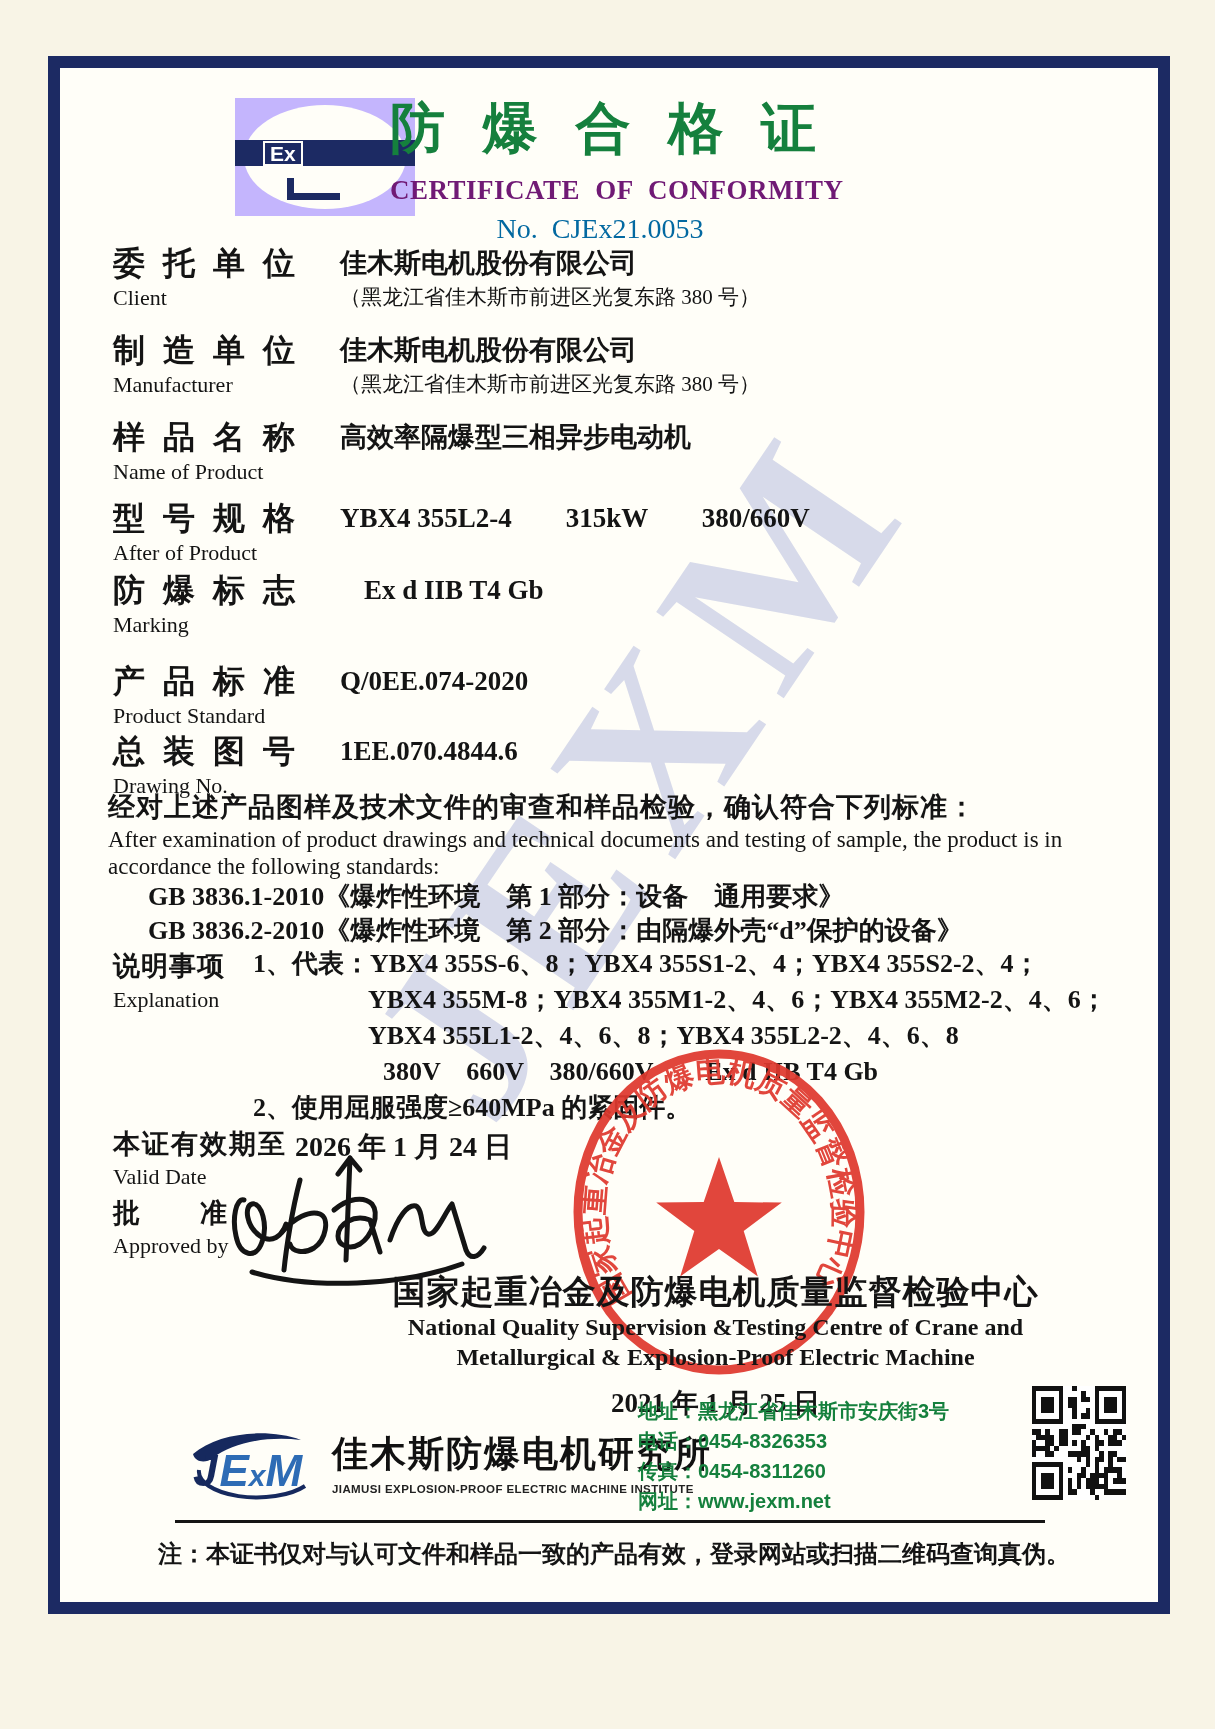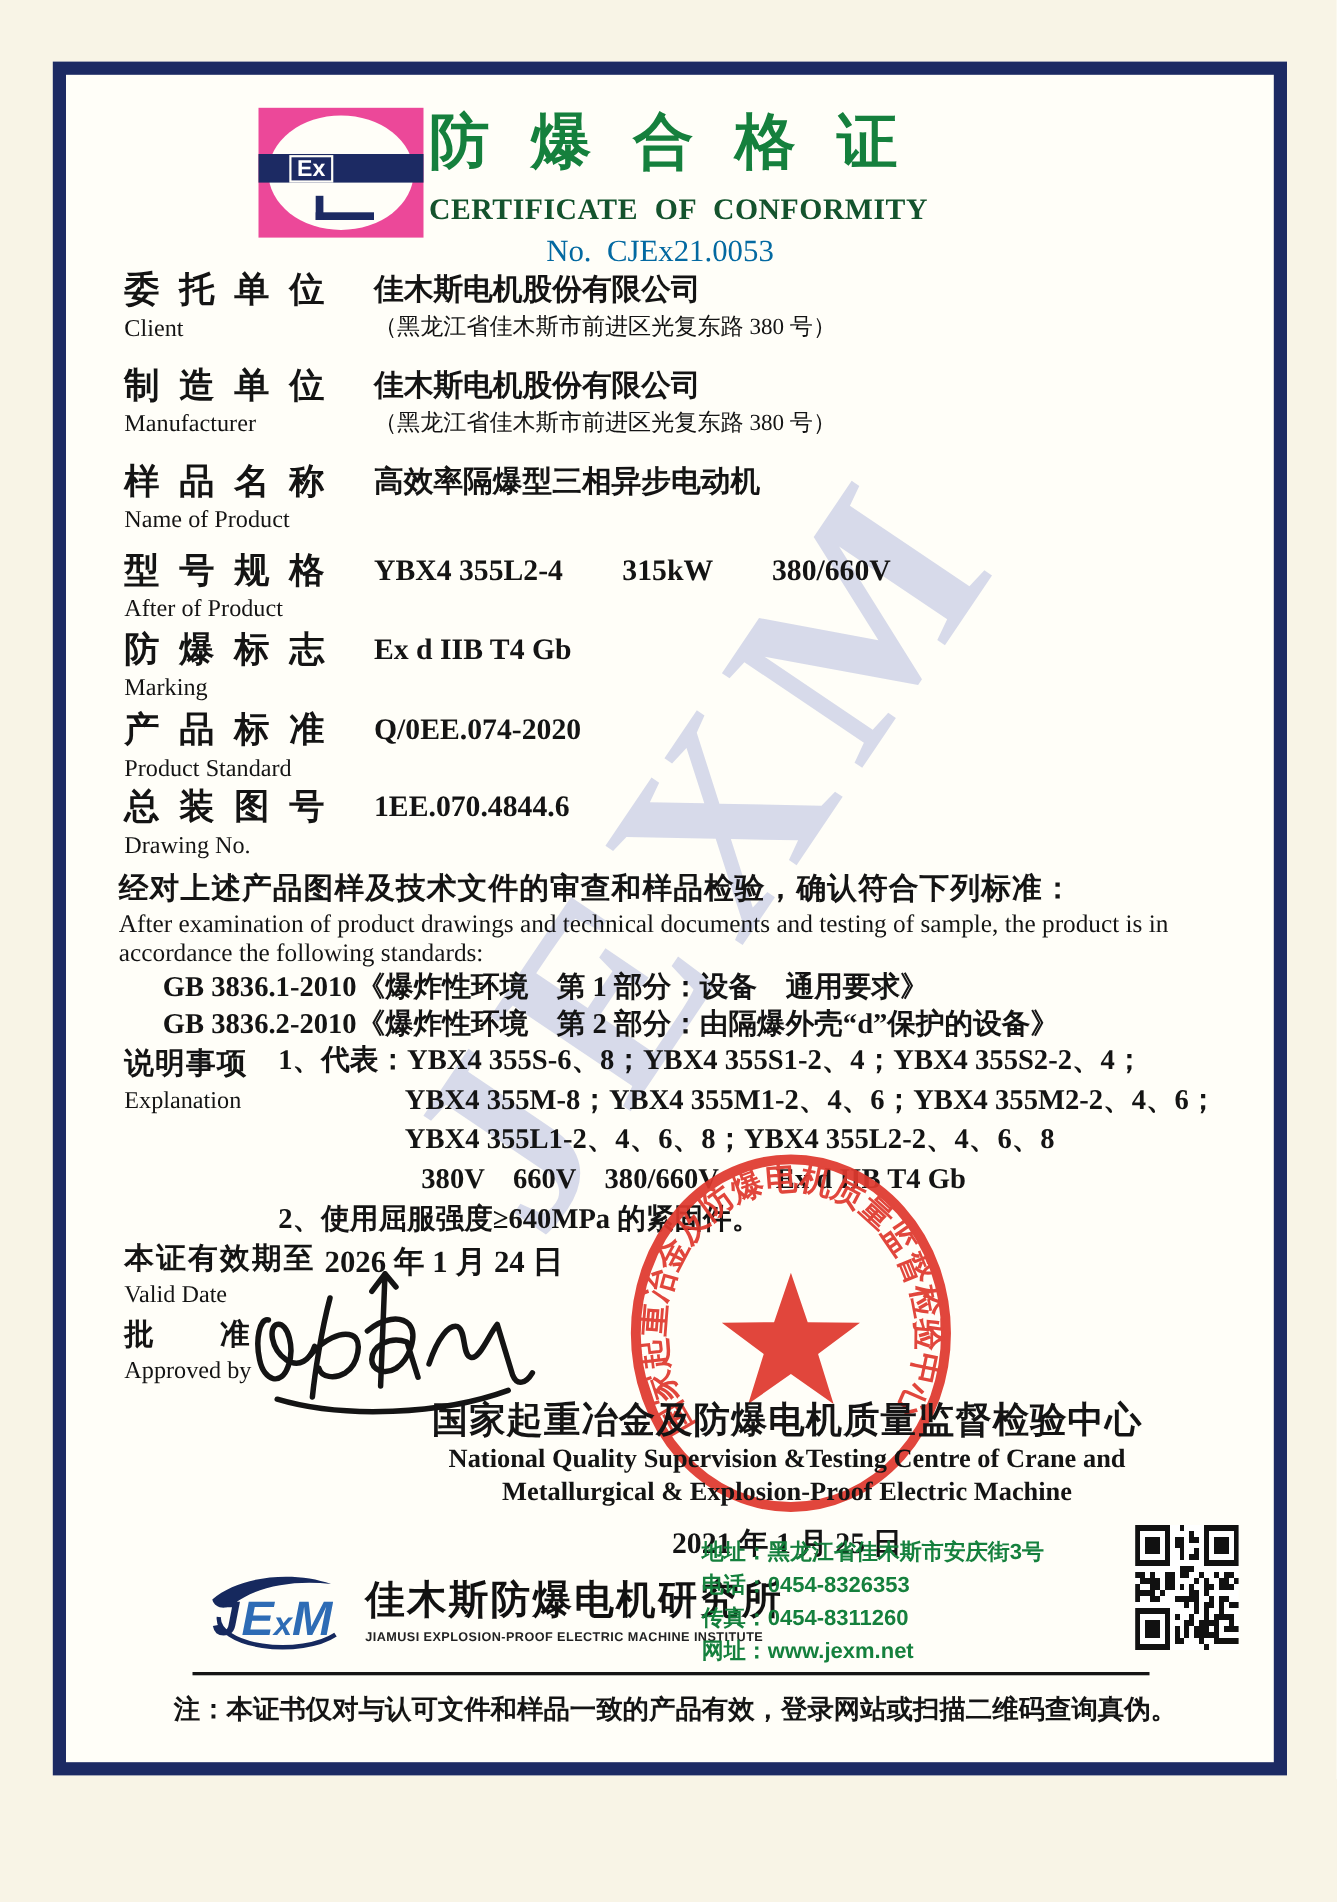--- a/index.html
+++ b/index.html
@@ -15,38 +15,38 @@
   }
   
   .watermark{
     position:absolute;left:230px;top:640px;width:820px;height:260px;
     display:flex;align-items:center;justify-content:center;
     transform:rotate(-56deg);z-index:0;pointer-events:none;
     font-weight:bold;font-size:235px;letter-spacing:25px;
     color:rgba(160,170,215,0.42);font-family:"Liberation Serif",serif;
   }
   
-  .exlogo{position:absolute;left:235px;top:98px;width:150px;height:118px;background:#ec4899;z-index:1;}
+  .exlogo{position:absolute;left:235px;top:98px;width:180px;height:118px;background:#c4b5fd;z-index:1;}
   .exlogo .oval{position:absolute;left:9px;top:7px;right:9px;bottom:7px;background:#fffef8;border-radius:50%;}
   .exlogo .band{position:absolute;left:0;right:0;top:42px;height:26px;background:#1c2a63;display:flex;align-items:center;}
   .exlogo .exbox{margin-left:28px;border:2px solid #fffef8;padding:0 5px;color:#fff;font-weight:bold;font-size:21px;line-height:21px;font-family:"Liberation Sans",sans-serif;}
   .exlogo .hook{position:absolute;left:52px;top:80px;width:46px;height:15px;border-left:7px solid #1c2a63;border-bottom:7px solid #1c2a63;}
   .titleblock{position:absolute;left:390px;top:92px;width:420px;text-align:center;z-index:1;}
   .title-cn{font-size:55px;font-weight:bold;color:#15803d;letter-spacing:12px;white-space:nowrap;}
-  .title-en{font-size:27px;font-weight:bold;color:#14532d;margin-top:9px;letter-spacing:0.5px;word-spacing:8px;white-space:nowrap;}
+  .title-en{font-size:27px;font-weight:bold;color:#701a75;margin-top:9px;letter-spacing:0.5px;word-spacing:8px;white-space:nowrap;}
   .cert-no{font-size:28px;font-weight:normal;color:#0369a1;margin-top:7px;white-space:pre;}
   
   .fields{position:absolute;left:113px;top:245px;width:980px;z-index:1;}
   .frow{display:flex;}
   .flabel{width:227px;flex:none;}
   .flabel .cn{font-size:32px;font-weight:bold;line-height:37px;letter-spacing:5px;white-space:nowrap;}
   .flabel .en{font-size:22px;line-height:31px;white-space:nowrap;}
   .fvalue .v{font-size:27px;font-weight:bold;line-height:37px;white-space:nowrap;}
   .fvalue .sub{font-size:21px;line-height:31px;white-space:nowrap;}
-  .m19{margin-bottom:19px;} .m13{margin-bottom:13px;} .m4{margin-bottom:4px;} .m5{margin-bottom:5px;} .m2{margin-bottom:2px;}
+  .m19{margin-bottom:19px;} .m13{margin-bottom:13px;} .m4{margin-bottom:4px;} .m5{margin-bottom:23px;gap:24px;} .m2{margin-bottom:2px;}
   
   .statement{position:absolute;left:108px;top:788px;width:975px;z-index:1;}
   .st-cn{font-size:27px;font-weight:bold;line-height:38px;letter-spacing:1px;}
   .st-en{font-size:23px;line-height:27px;}
   .st-std{font-size:26px;font-weight:bold;line-height:34px;padding-left:40px;white-space:nowrap;}
   
   .exp-label{position:absolute;left:113px;top:948px;z-index:1;}
   .exp-label .cn{font-size:27px;font-weight:bold;letter-spacing:1px;line-height:36px;}
   .exp-label .en{font-size:22px;line-height:32px;}
   .exp-items{position:absolute;left:253px;top:946px;width:830px;z-index:1;}

